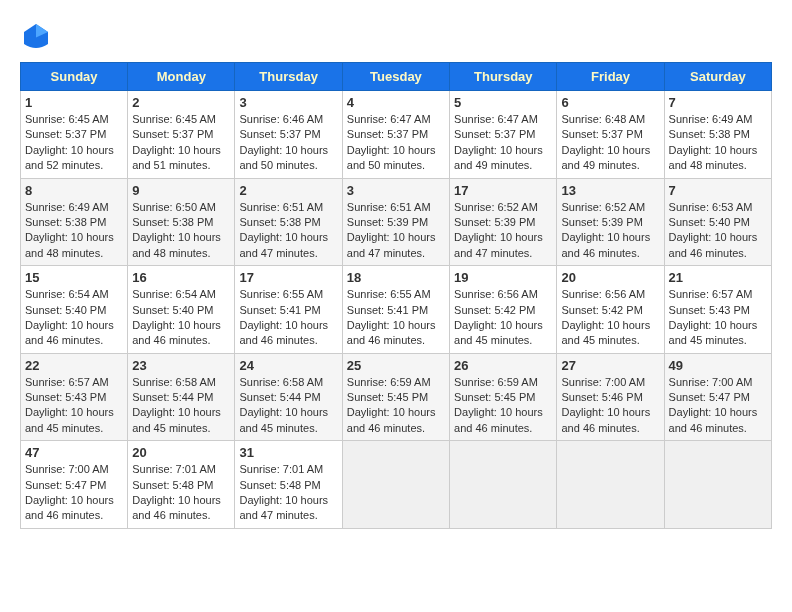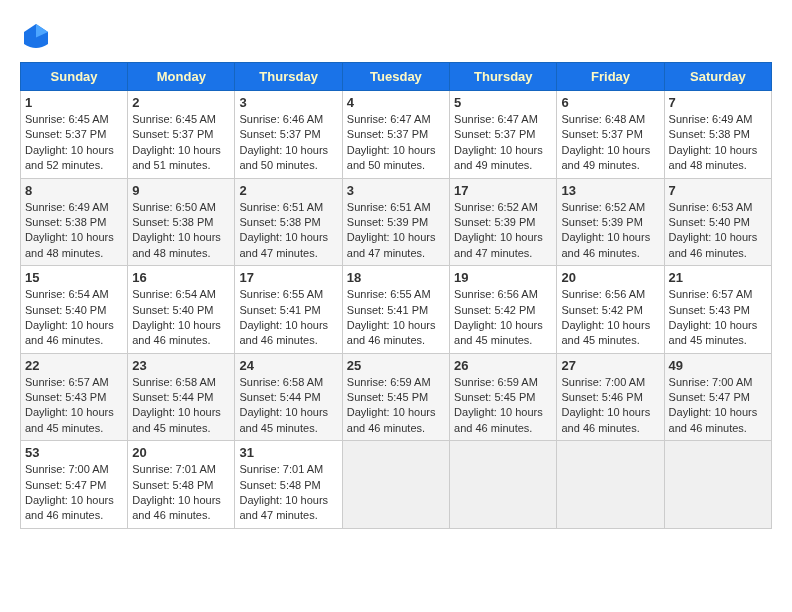--- a/index.html
+++ b/index.html
@@ -355,21 +355,21 @@
         <span class="day-number">49</span>
         <span class="day-info">
           Sunrise: 7:00 AM<br>
           Sunset: 5:47 PM<br>
           Daylight: 10 hours and 46 minutes.
         </span>
       </td>
       </tr>
       <tr>
         <td>
-        <span class="day-number">53</span>
+        <span class="day-number">47</span>
         <span class="day-info">
           Sunrise: 7:00 AM<br>
           Sunset: 5:47 PM<br>
           Daylight: 10 hours and 46 minutes.
         </span>
       </td>
         <td>
         <span class="day-number">20</span>
         <span class="day-info">
           Sunrise: 7:01 AM<br>

